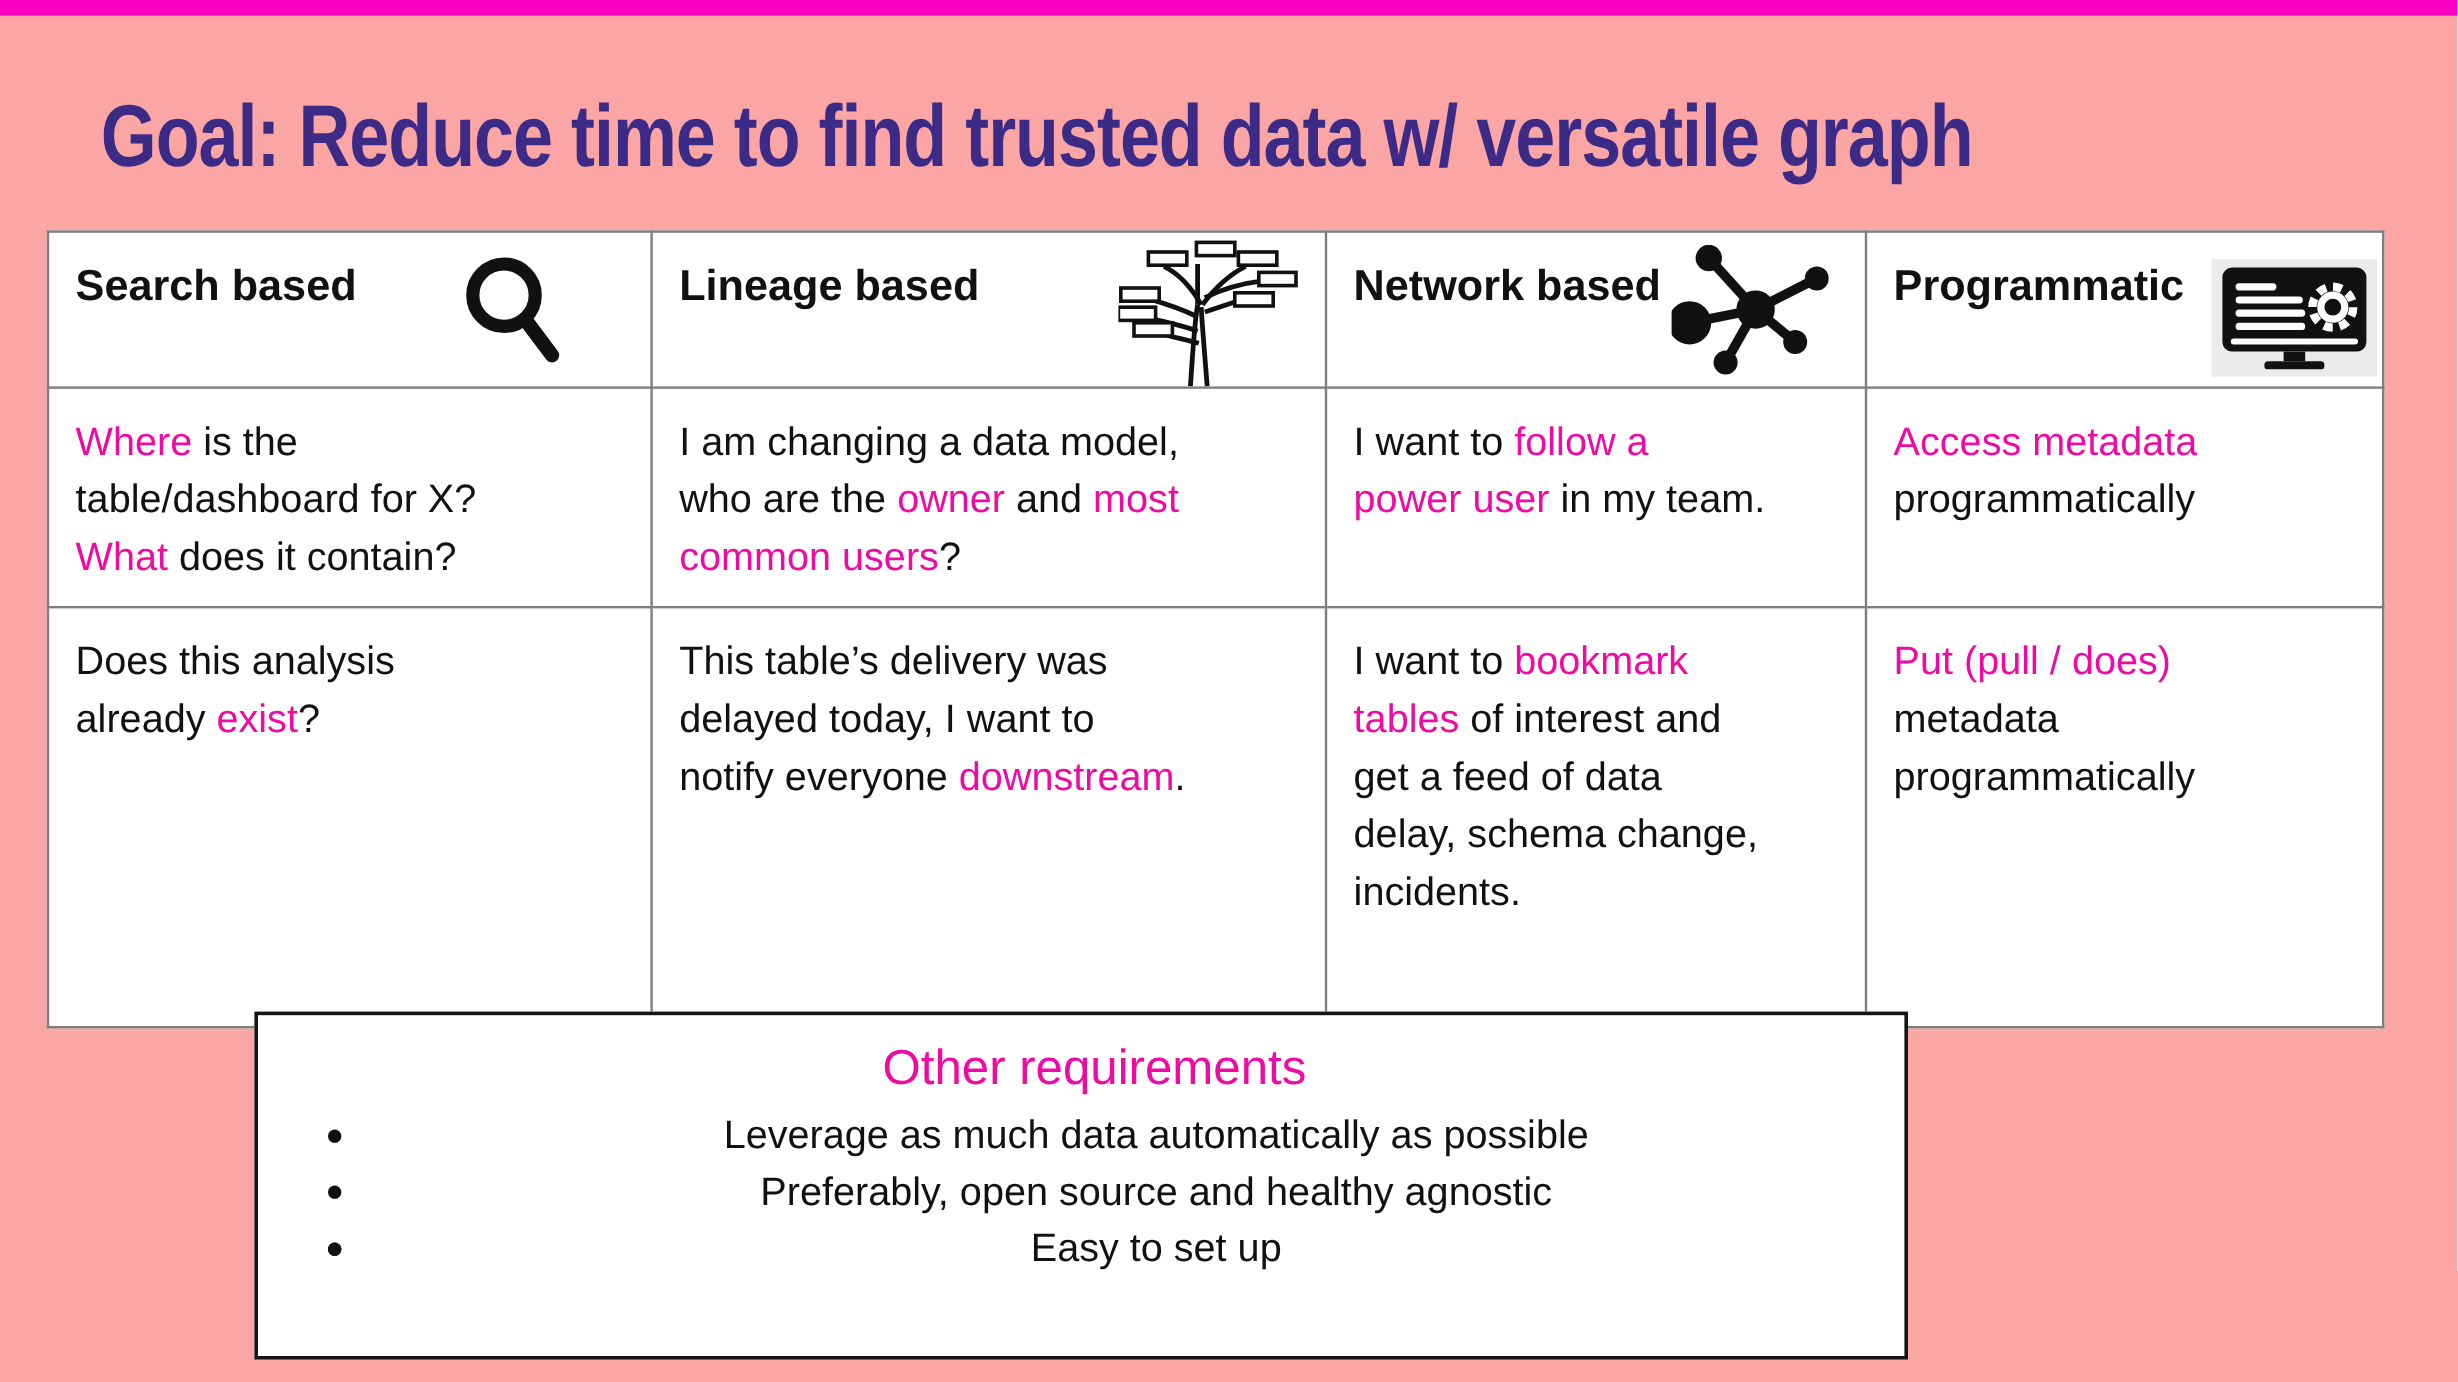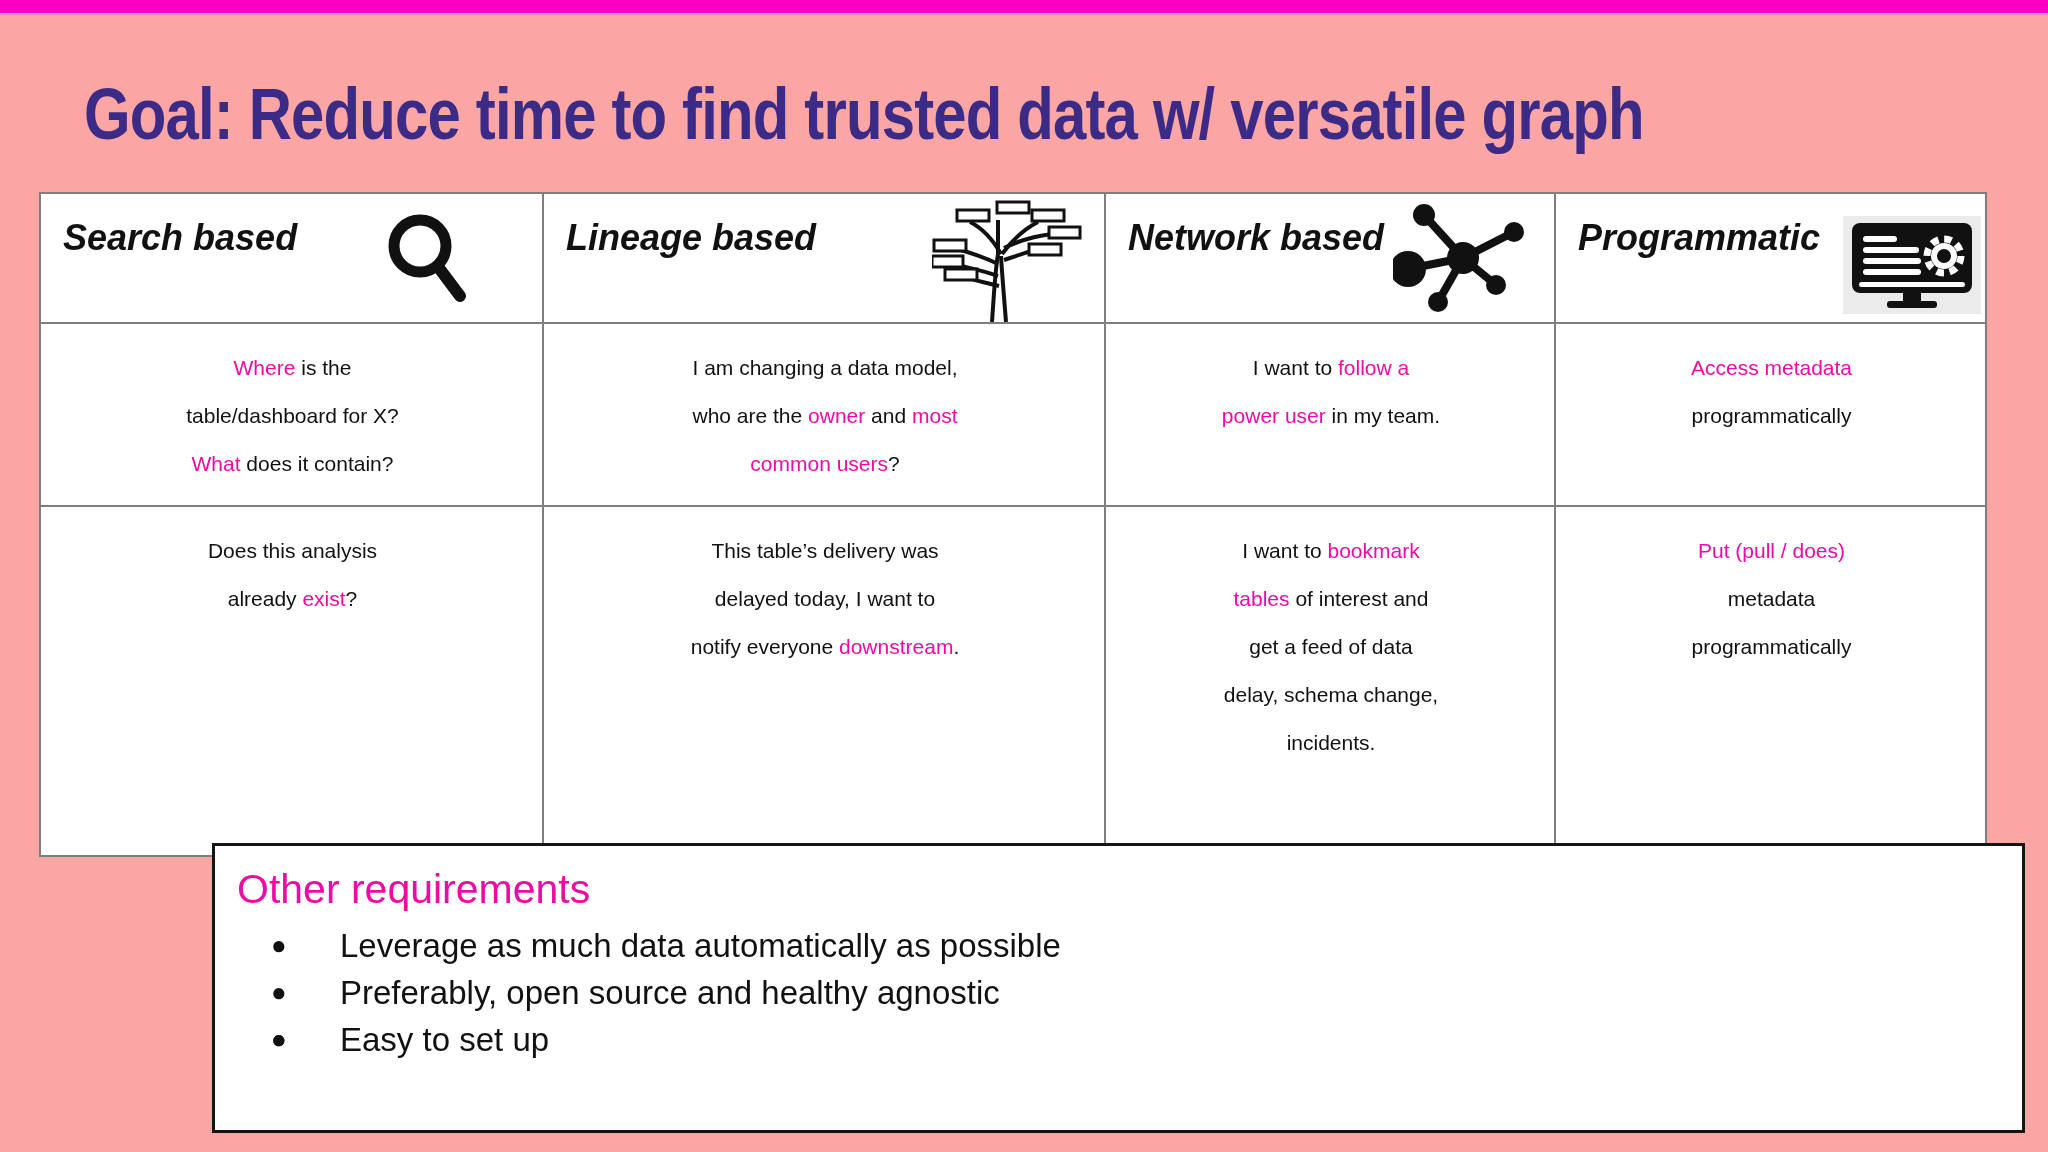--- a/index.html
+++ b/index.html
@@ -35,43 +35,43 @@
     position:absolute;left:39px;top:192px;
     width:1946px;
     border-collapse:collapse;table-layout:fixed;
     background:#fff;
   }
   table.cmp td{
     border:2px solid var(--border-gray);
     vertical-align:top;
     padding:20px 20px 0 22px;
   }
-  tr.hrow{height:100px;font-style:italic;}
+  tr.hrow{height:100px;}
   tr.r1{height:183px;}
   tr.r2{height:350px;}
   tr.hrow td{padding-top:24px;}
   .hcell{display:flex;justify-content:space-between;align-items:flex-start;}
   .hlabel{font-size:36px;font-weight:bold;line-height:40px;white-space:nowrap;}
   .icn{flex:0 0 auto;display:block;}
   .icn svg{display:block;}
   .icn-search{margin:-6px 54px 0 0;}
   .icn-tree{margin:-20px 2px 0 0;}
   .icn-network{margin:-14px 10px 0 0;}
   .icn-monitor{margin:-2px -16px 0 0;background:#ebebeb;padding:6px 8px;}
   td.body{
-    font-size:21px;line-height:48px;
+    font-size:33px;line-height:48px;
     white-space:pre-line;
-    text-align:center;
   }
   .hl{color:var(--hl);}
   .reqbox{
     position:absolute;left:212px;top:843px;
-    width:1813px;height:290px;
+    width:1378px;height:290px;
     border:3px solid #151515;
     background:#fff;
+    text-align:center;
   }
   .req-heading{
     margin:20px 0 10px 22px;
     font-size:41px;line-height:46px;
     color:var(--hl);
   }
   ul.req-list{margin:0;padding:0;list-style:none;}
   ul.req-list li{
     position:relative;
     padding-left:125px;

